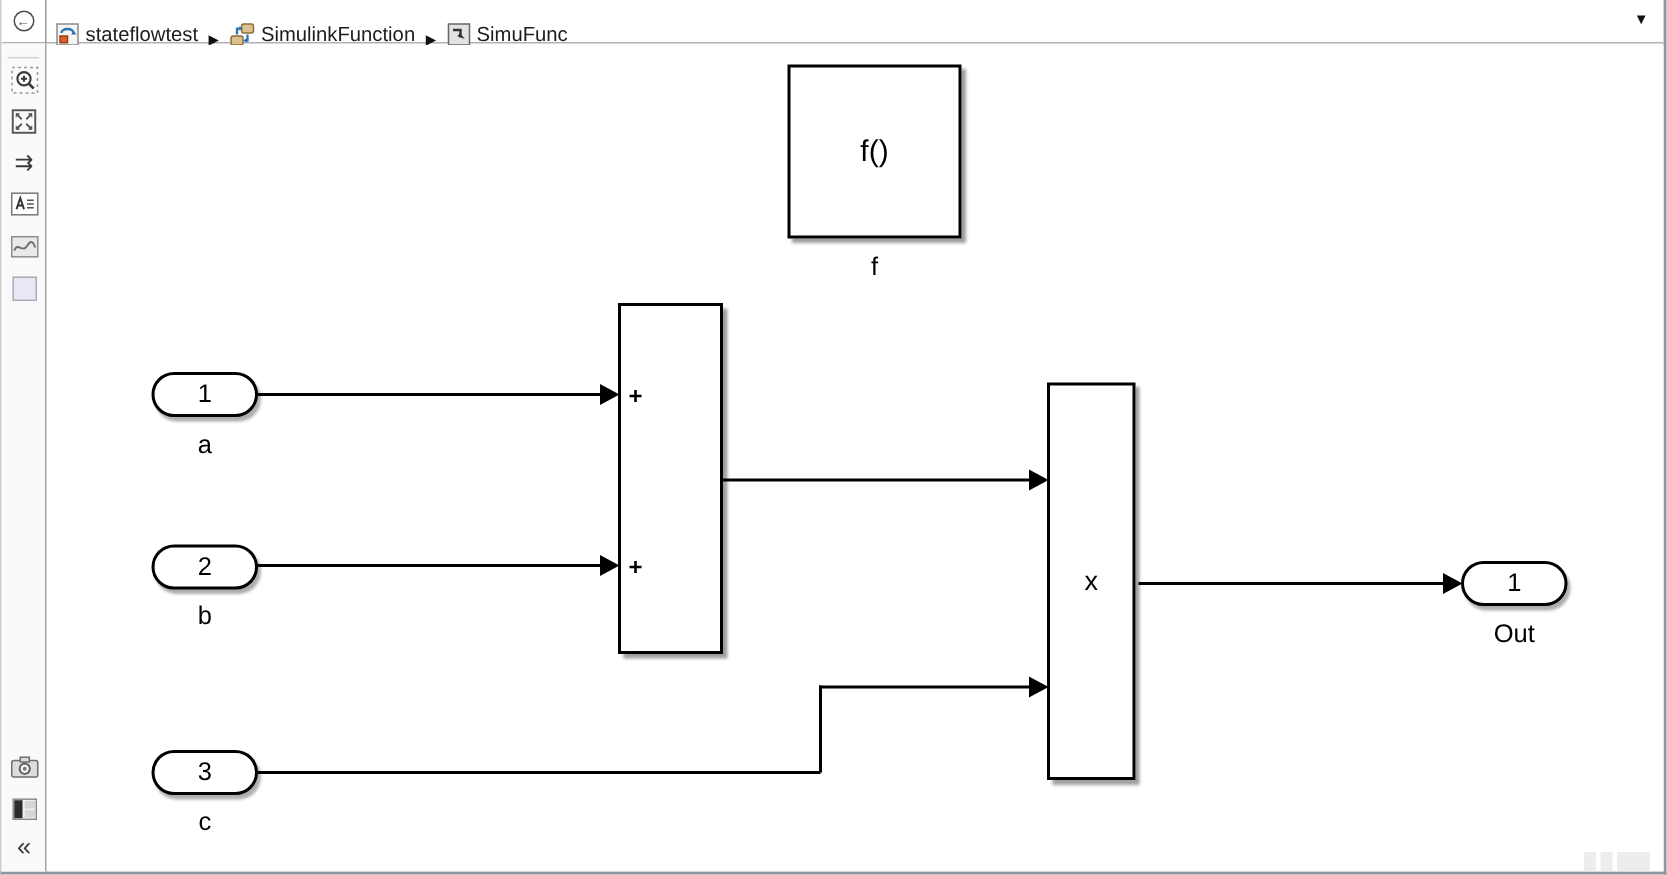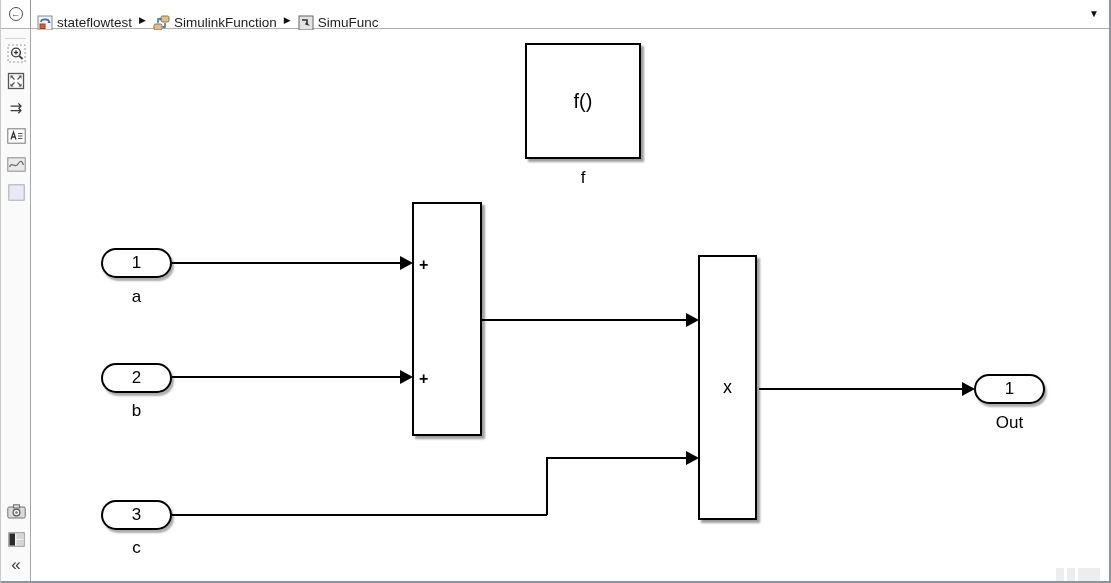--- a/index.html
+++ b/index.html
@@ -16,21 +16,21 @@
   }
   .backbtn{
     width:30px; height:29px; display:flex; align-items:center; justify-content:center;
     border-right:1px solid #9a9a9a; cursor:default;
   }
   .backbtn .circ{
     width:14px; height:14px; border:1.4px solid #4d4d4d; border-radius:50%;
     display:flex; align-items:center; justify-content:center;
     font-size:9px; line-height:1; color:#4d4d4d; font-weight:bold;
   }
-  .crumbs{ display:flex; align-items:flex-start; gap:5px; padding-left:6px;margin-top:17px; }
+  .crumbs{ display:flex; align-items:flex-end; gap:5px; padding-left:6px;margin-top:17px; }
   .crumb{ display:flex; align-items:center; gap:4px; }
   .crumb-label{ font-size:13.5px; color:#1c1c1c; }
   .crumb-sep{ font-size:9px; color:#111; padding:0 2px; }
   .crumb-icon svg{ display:block; }
   .dropdown{ position:absolute; right:10px; top:8px; font-size:10px; color:#111; }
   
   .leftstrip{
     position:absolute; left:0; top:29px; width:30px; height:554px;
     background:#fafafa; border-right:1px solid #a6a6a6;
   }

